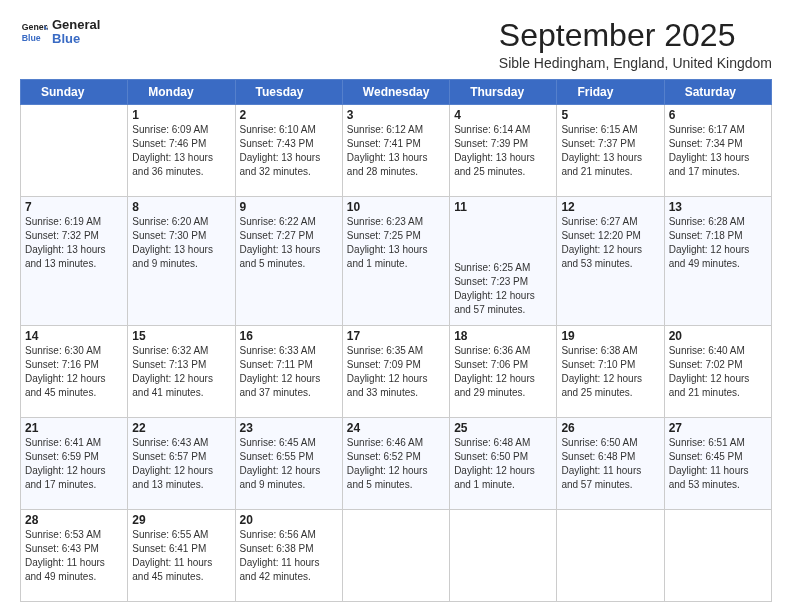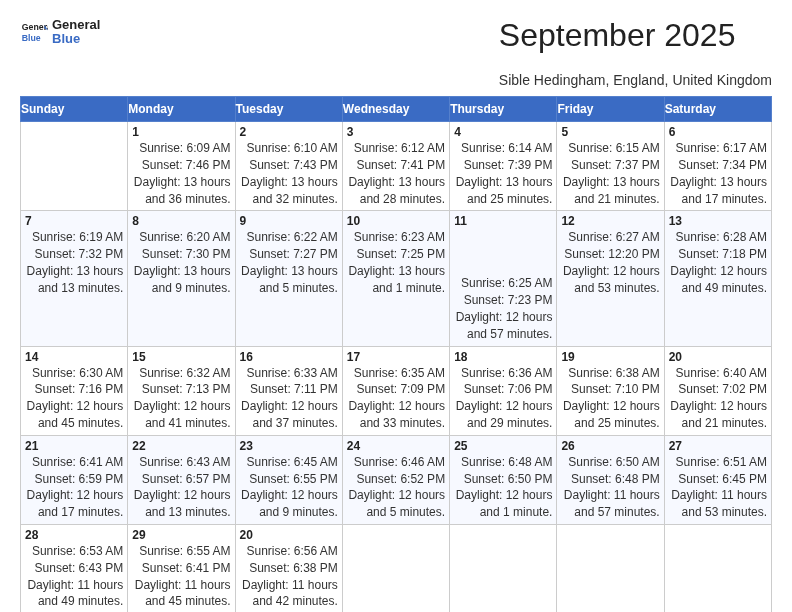--- a/index.html
+++ b/index.html
@@ -37,58 +37,57 @@
     }
     .month-title {
       font-size: 32px;
       font-weight: normal;
       color: #222;
       line-height: 1.1;
     }
     .location {
       font-size: 14px;
       color: #333;
-      margin-top: 19px;
+      margin-top: 2px;
     }
     .calendar {
       flex: 1;
       border: 1px solid #ccc;
       border-collapse: collapse;
       width: 100%;
       table-layout: fixed;
     }
     .calendar th {
       background: #3a6bc4;
       color: #fff;
       font-size: 12px;
       font-weight: bold;
-      padding: 5px 0;
+      padding: 5px 20px;
       text-align: left;
       border: 1px solid #5580cc;
     }
     .calendar td {
       border: 1px solid #ccc;
       vertical-align: top;
       padding: 3px 4px;
       font-size: 9.5px;
       color: #333;
       height: 88px;
     }
     .day-num {
       font-size: 12px;
       font-weight: bold;
       color: #222;
       display: block;
       margin-bottom: 1px;
     }
     .day-info {
-      font-size: 12px;
+      font-size: 10px;
       line-height: 1.4;
       color: #333;
-      text-align: right;
     }
     .empty-cell {
       background: #f9f9f9;
     }
     tr:nth-child(even) td { background: #f7f9ff; }
     tr:nth-child(odd) td { background: #fff; }
     .calendar thead tr th { background: #3a6bc4; }
   </style>
 </head>
 <body>

